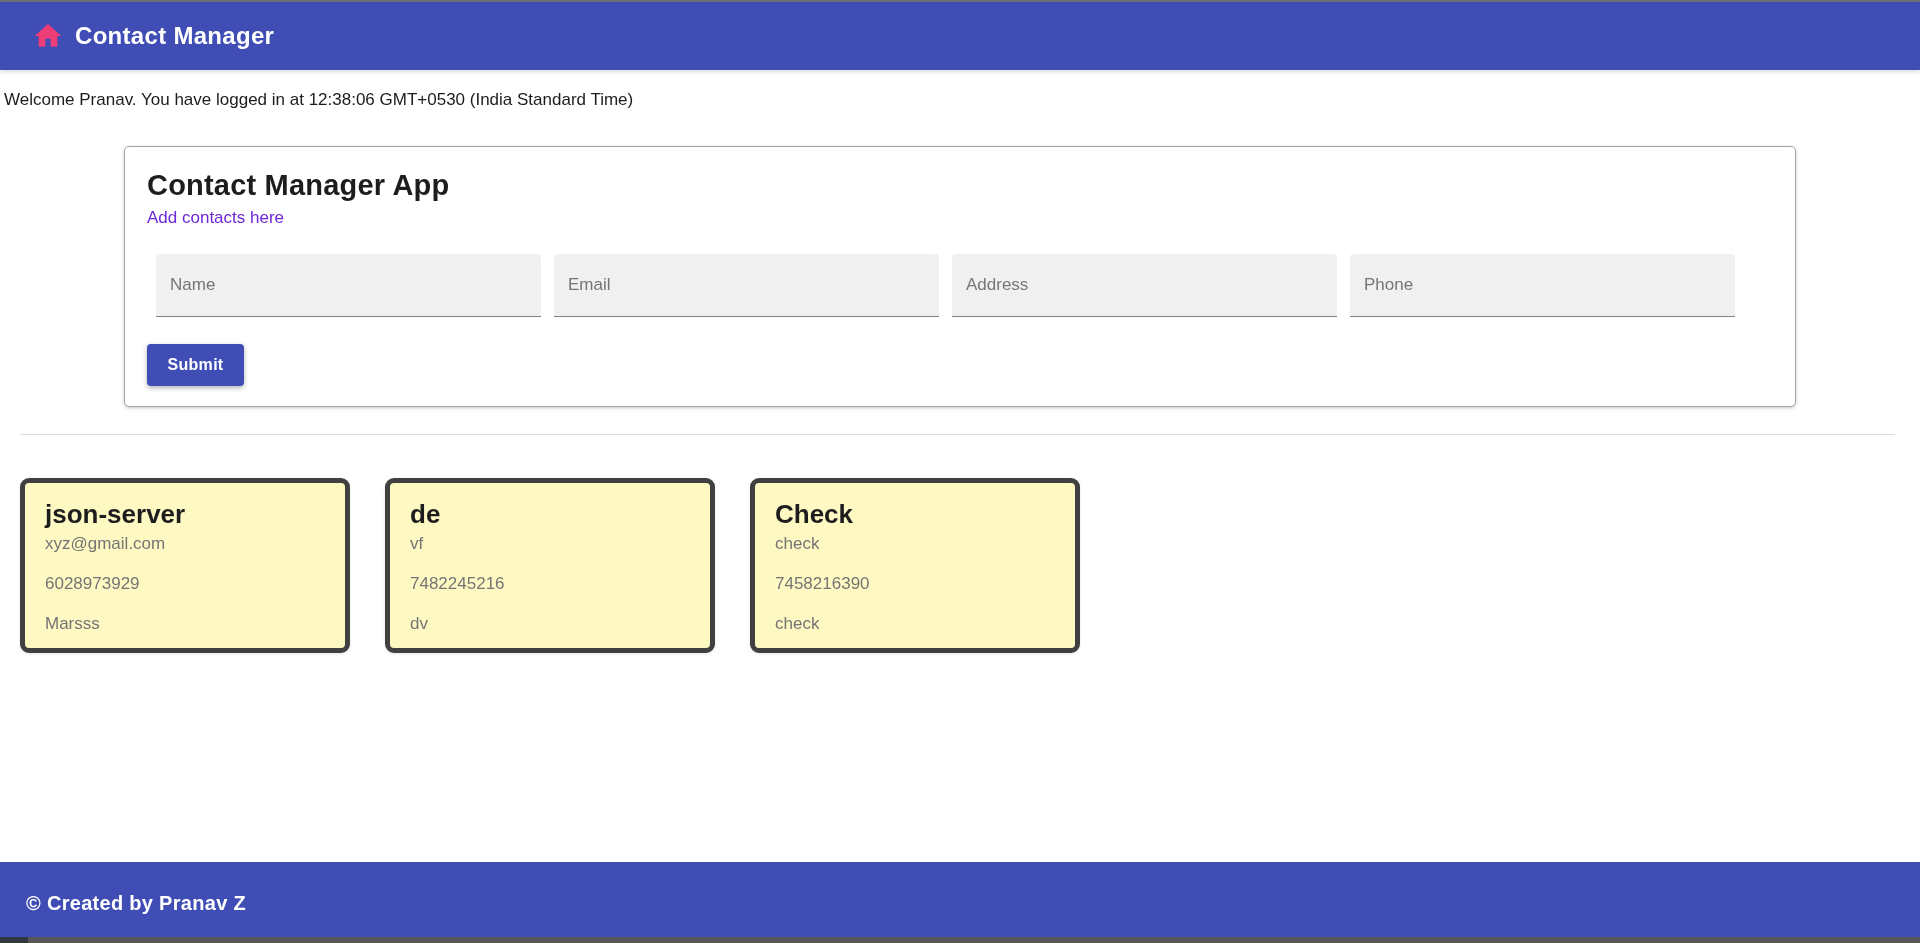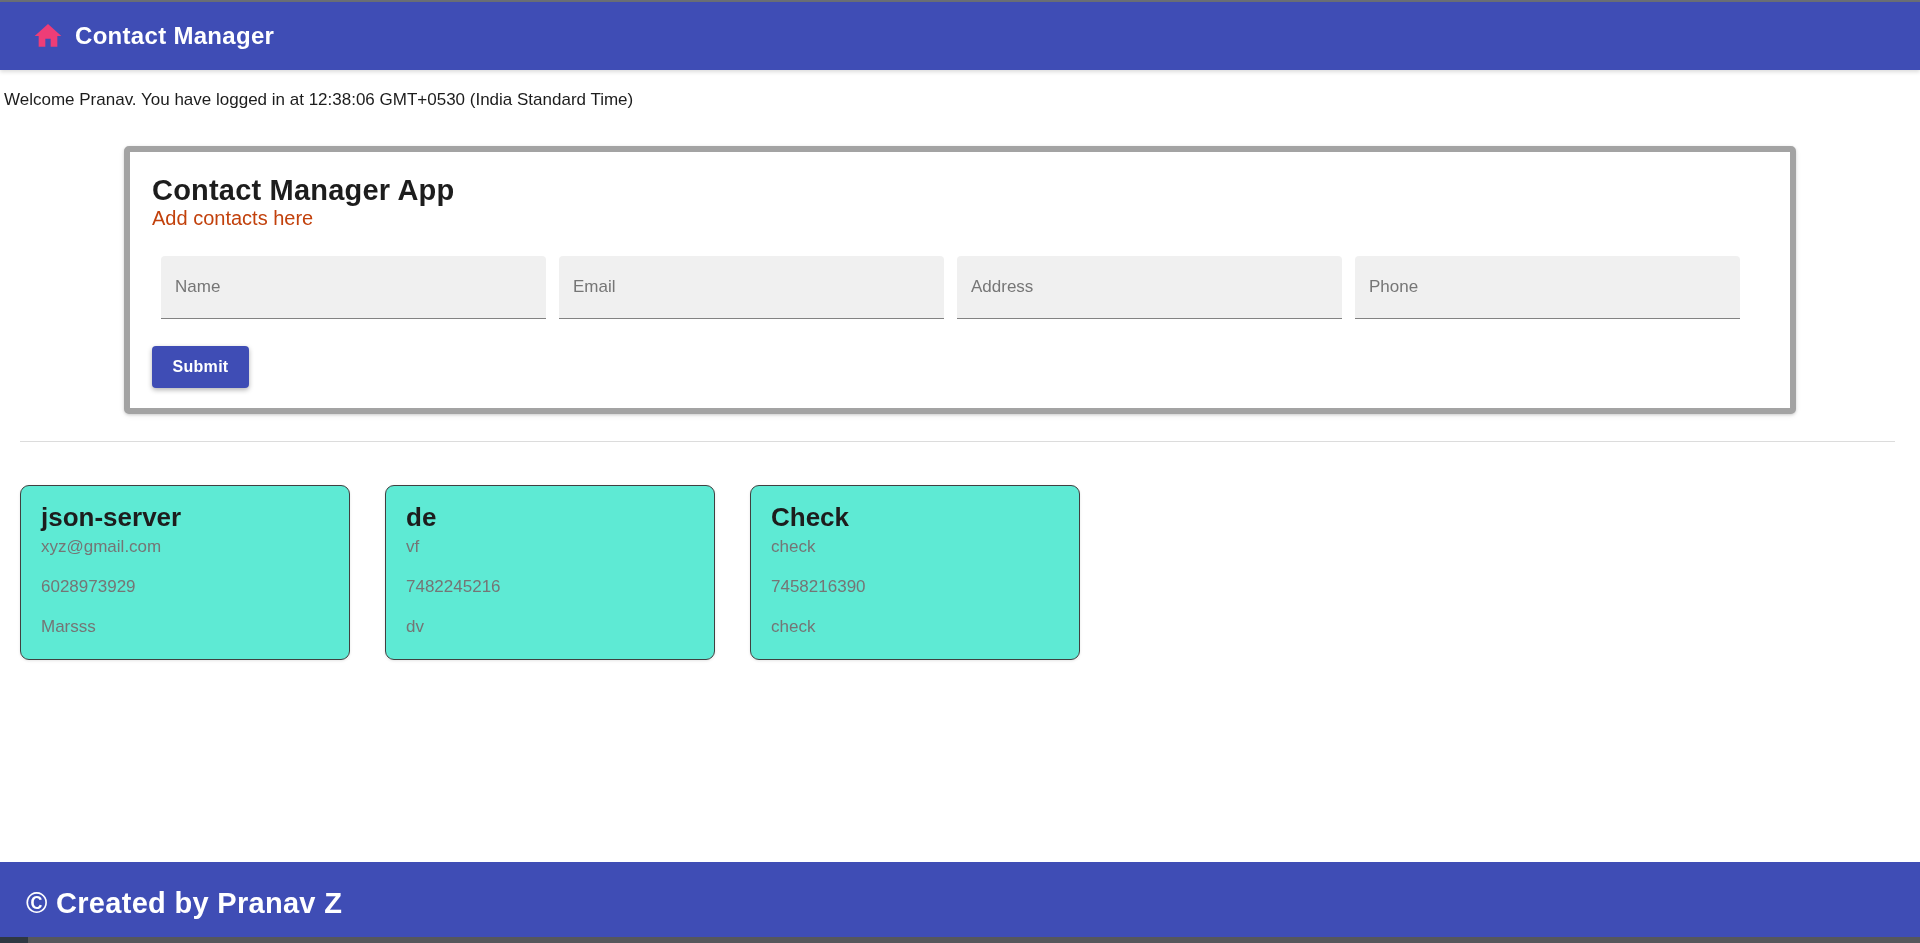--- a/index.html
+++ b/index.html
@@ -38,34 +38,35 @@
     margin: 20px 0 0 4px;
     font-size: 17px;
     color: #1c1c1c;
   }
 
   
   .form-card {
     margin: 36px 0 0 124px;
     width: 1672px;
     background: #ffffff;
-    border: 6px solid #a3a3a3;
+    border: 1px solid #a3a3a3;
     border-radius: 5px;
     box-shadow: 0 1px 3px rgba(0,0,0,0.16), 0 2px 6px rgba(0,0,0,0.06);
     padding: 22px 24px 20px 22px;
   }
   .form-title {
     font-size: 29px;
     font-weight: bold;
     color: #1d1d1d;
     letter-spacing: 0.2px;
   }
   .form-subtitle {
-    font-size: 20px;
-    color: #c2410c;
+    font-size: 17px;
+    color: #6d28d9;
+    margin-top: 6px;
   }
   .fields-row {
     display: flex;
     gap: 13px;
     margin: 26px 0 0 9px;
   }
   .field {
     width: 385px;
     height: 63px;
     background: #f0f0f0;
@@ -111,22 +112,22 @@
 
   
   .contacts-grid {
     display: flex;
     gap: 35px;
     margin: 43px 0 0 20px;
   }
   .contact-card {
     width: 330px;
     height: 175px;
-    background: #5eead4;
-    border: 1px solid #404040;
+    background: #fef9c3;
+    border: 5px solid #404040;
     border-radius: 9px;
     box-shadow: 0 1px 3px rgba(0,0,0,0.10);
     padding: 15px 20px;
   }
   .contact-name {
     font-size: 26px;
     font-weight: bold;
     color: #1d1d1d;
     line-height: 32px;
   }
@@ -148,21 +149,21 @@
     position: absolute;
     left: 0; top: 862px;
     width: 100%; height: 75px;
     background: #3f4db5;
     display: flex;
     align-items: center;
     padding-left: 26px;
   }
   .footer-text {
     color: #ffffff;
-    font-size: 29px;
+    font-size: 20px;
     font-weight: bold;
     letter-spacing: 0.3px;
     margin-top: 8px;
   }
 
   
   .hscrollbar {
     position: absolute;
     left: 0; top: 937px;
     width: 100%; height: 6px;

